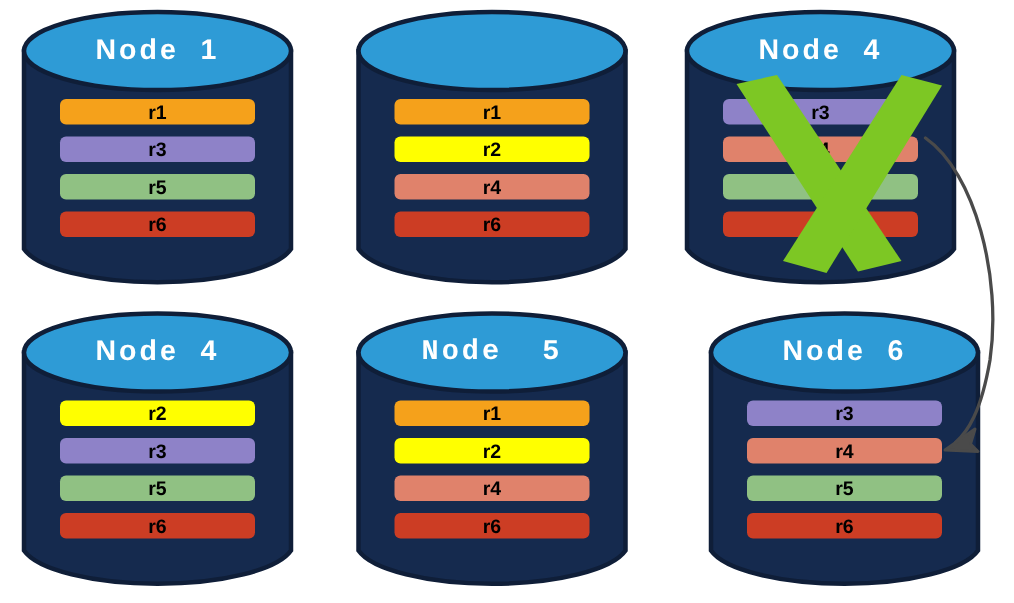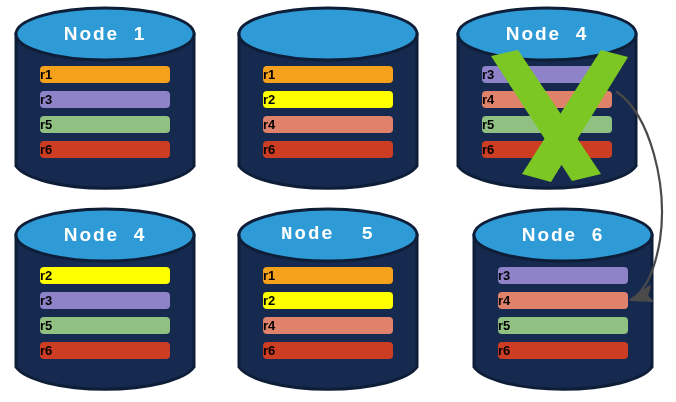--- a/index.html
+++ b/index.html
@@ -8,21 +8,21 @@
     font-family:"Liberation Sans", sans-serif;
     overflow:hidden;position:relative;
   }
   #stage{position:absolute;left:0;top:0;width:580px;height:402px;}
   .node{position:absolute;}
   .cyl-svg{position:absolute;left:0;top:0;}
   .rows{position:absolute;left:0;top:0;width:100%;height:100%;}
   .row-bar{
     position:absolute;
     border-radius:4px;
-    display:flex;align-items:center;justify-content:flex-start;
+    display:flex;align-items:center;justify-content:center;
     font-weight:bold;
     font-size:13px;
     color:#000000;
     letter-spacing:0px;
     line-height:1;
     box-sizing:border-box;
   }
   .node-title{
     position:absolute;
     width:100%;

